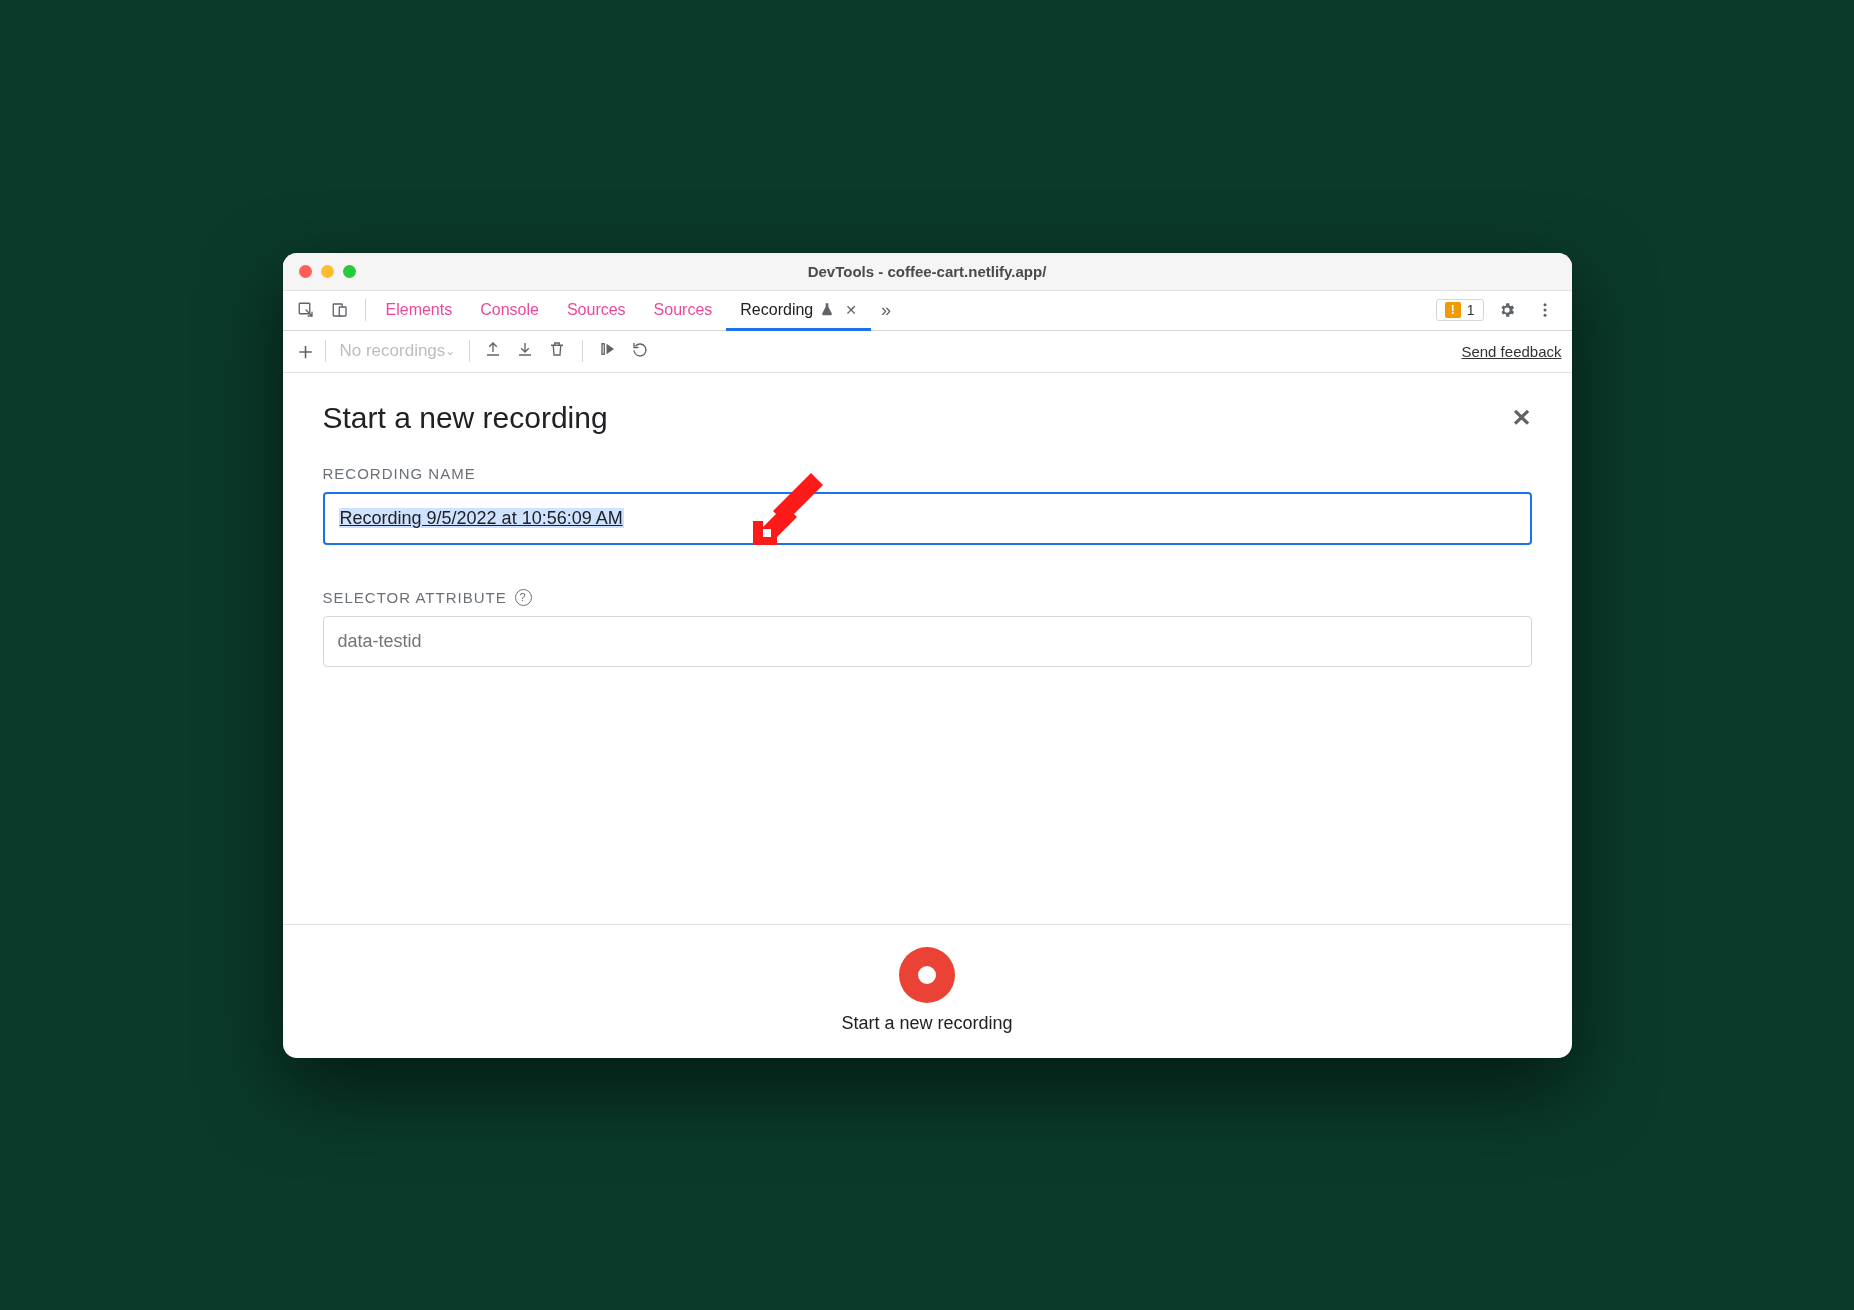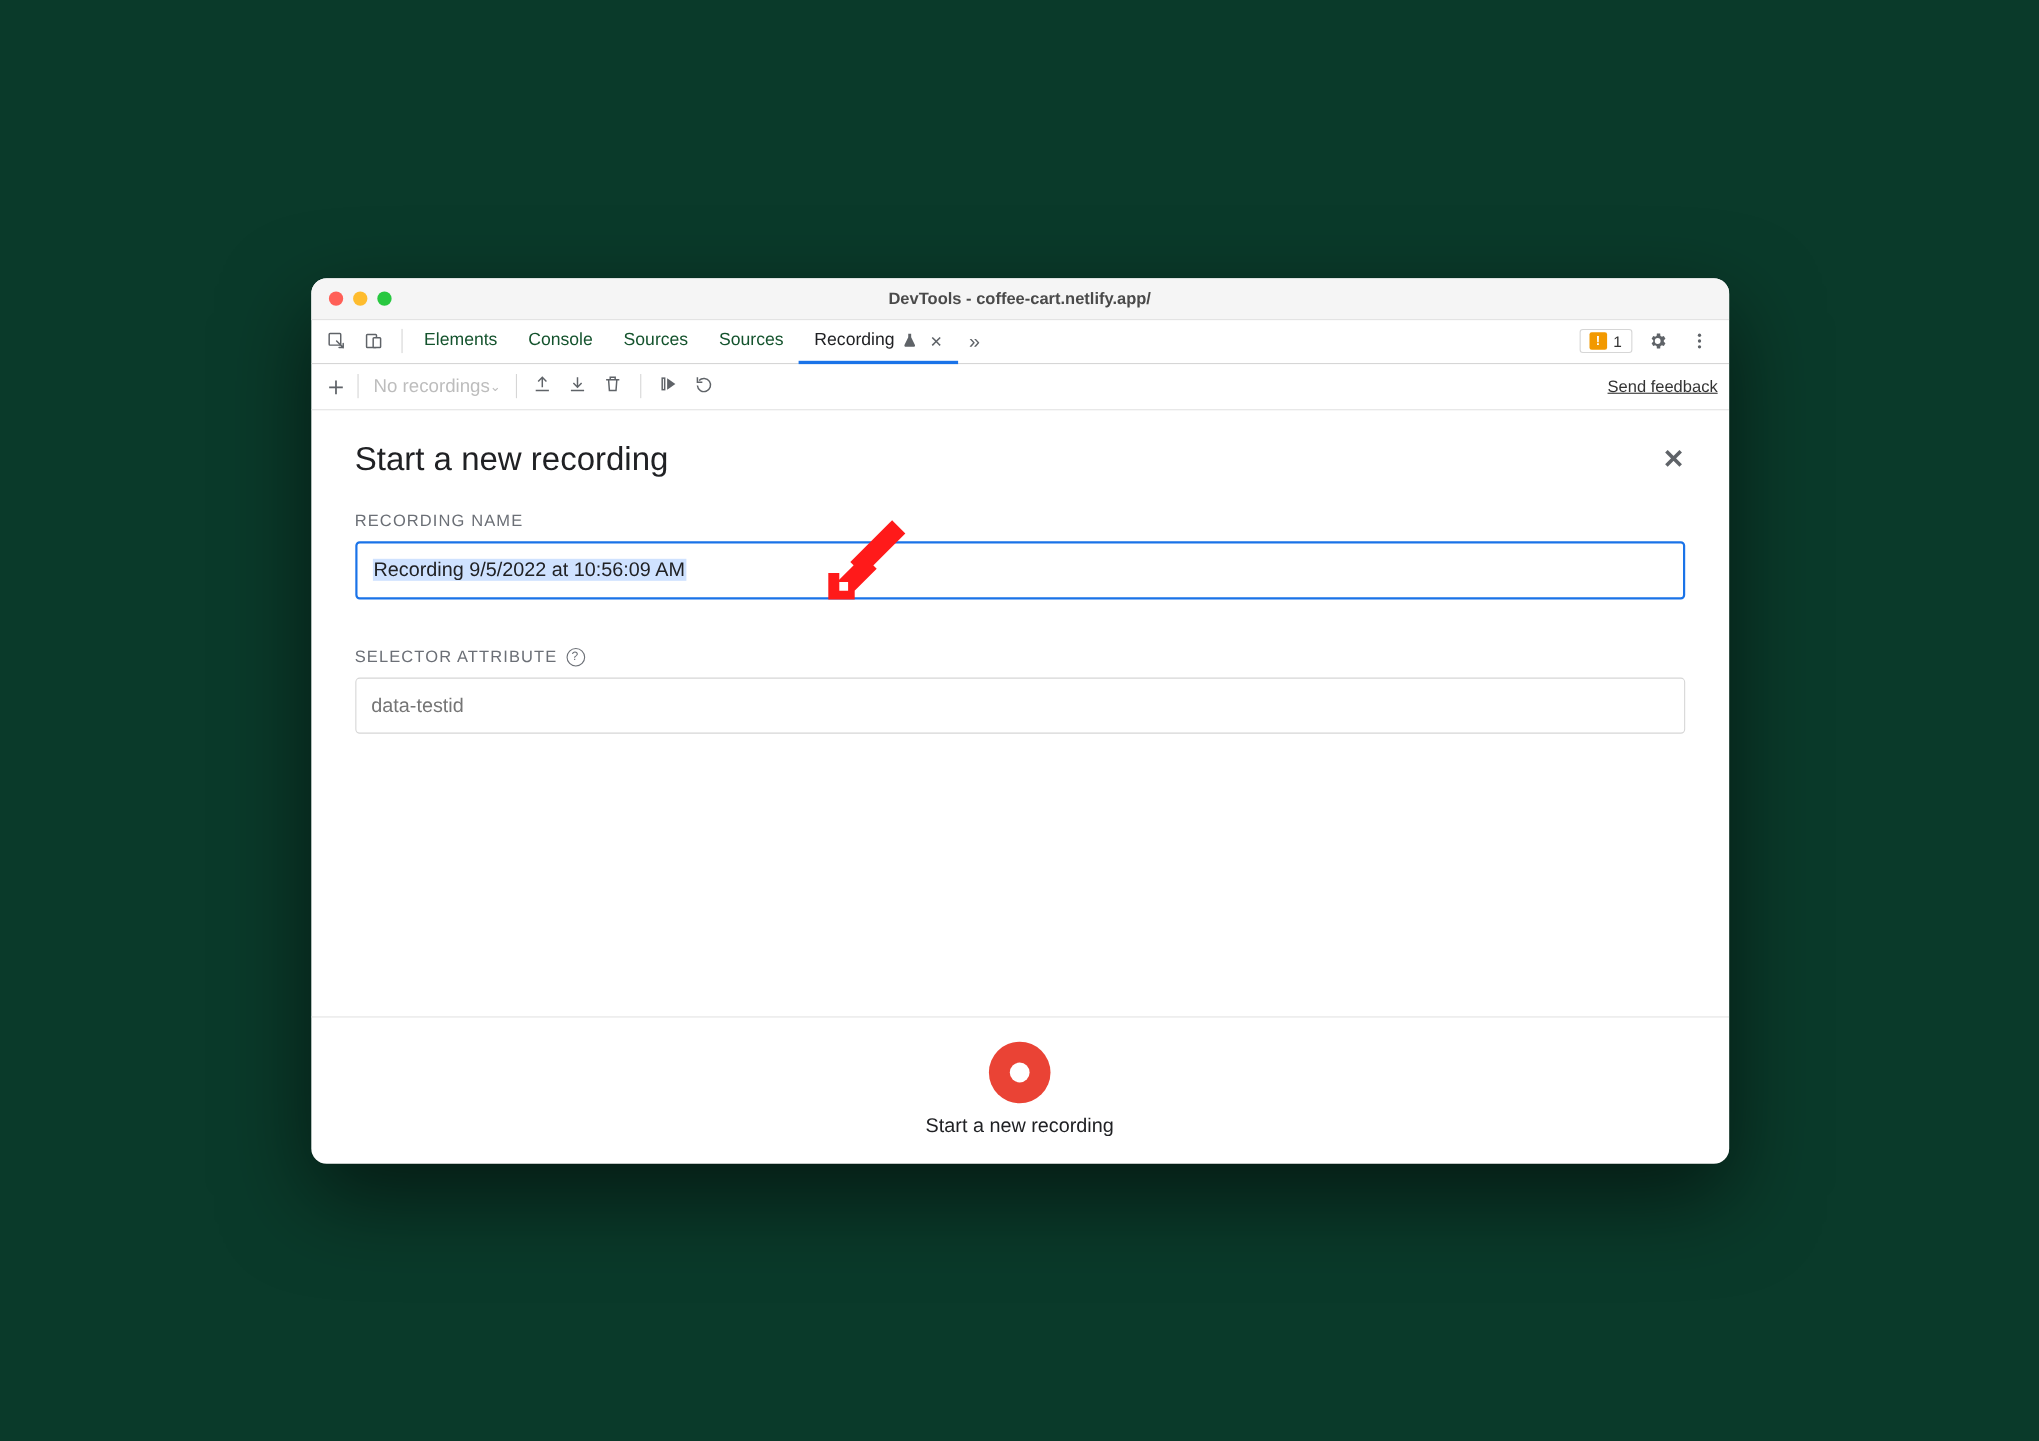--- a/index.html
+++ b/index.html
@@ -55,21 +55,21 @@
   .icon-btn {
     width: 30px; height: 30px;
     display: flex; align-items: center; justify-content: center;
     color: #5f6368; border-radius: 4px;
   }
   .icon-btn svg { width: 18px; height: 18px; }
   .vsep { width: 1px; height: 22px; background: #d6d6d6; margin: 0 6px; }
   .tab {
     display: flex; align-items: center;
     padding: 0 14px;
-    font-size: 16px; color: #14532d;
+    font-size: 16px; color: #ec4899;
     cursor: pointer; gap: 6px;
     position: relative;
   }
   .tab.active { color: #202124; }
   .tab.active::after {
     content: "";
     position: absolute; left: 0; right: 0; bottom: -1px;
     height: 3px; background: #1a73e8;
   }
   .tab .flask { width: 16px; height: 16px; }
@@ -131,21 +131,21 @@
     font-size: 11px; color: #6b6f76;
   }
   .input-wide {
     width: 100%;
     border: 2px solid #1a73e8; border-radius: 4px;
     font-size: 18px; color: #202124;
     padding: 14px 14px;
     outline: none;
   }
   .input-wide .sel {
-    background: #cfe2ff; padding: 0 1px;
+    background: #cfe2ff; padding: 0 1px; text-decoration: underline;
   }
   .input-plain {
     width: 100%;
     border: 1px solid #d6d6d6; border-radius: 4px;
     font-size: 18px; color: #14532d;
     padding: 14px 14px;
   }
   .spacer { height: 44px; }
   
   .bottom {

